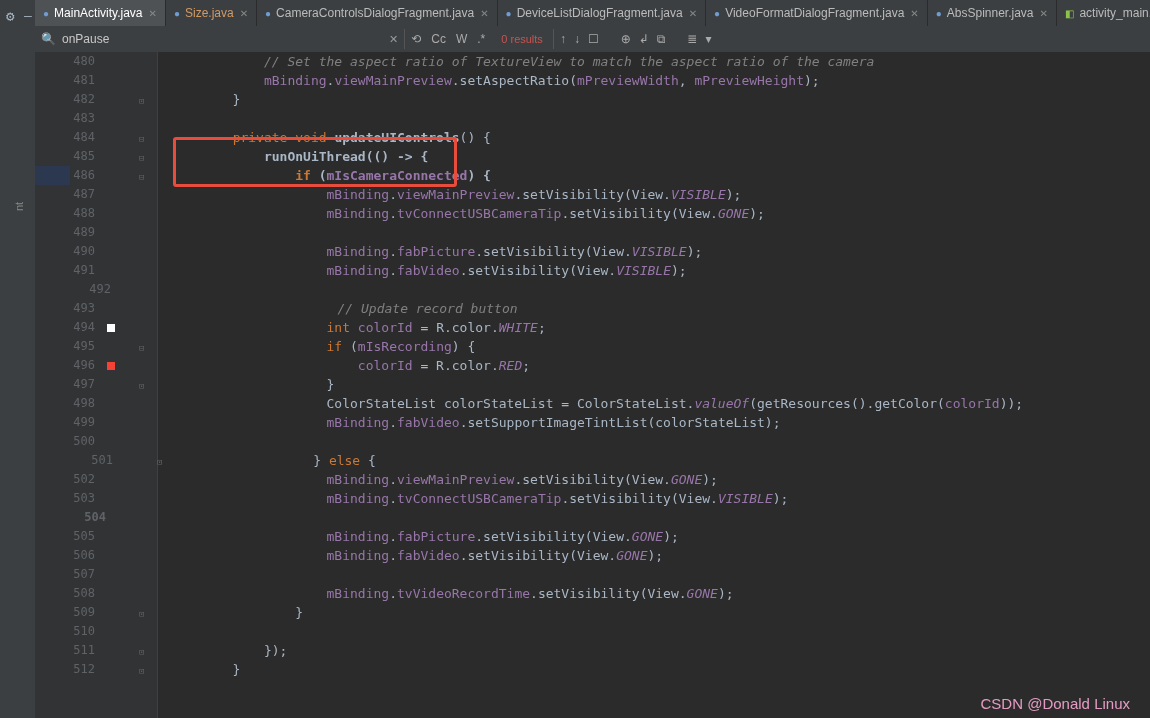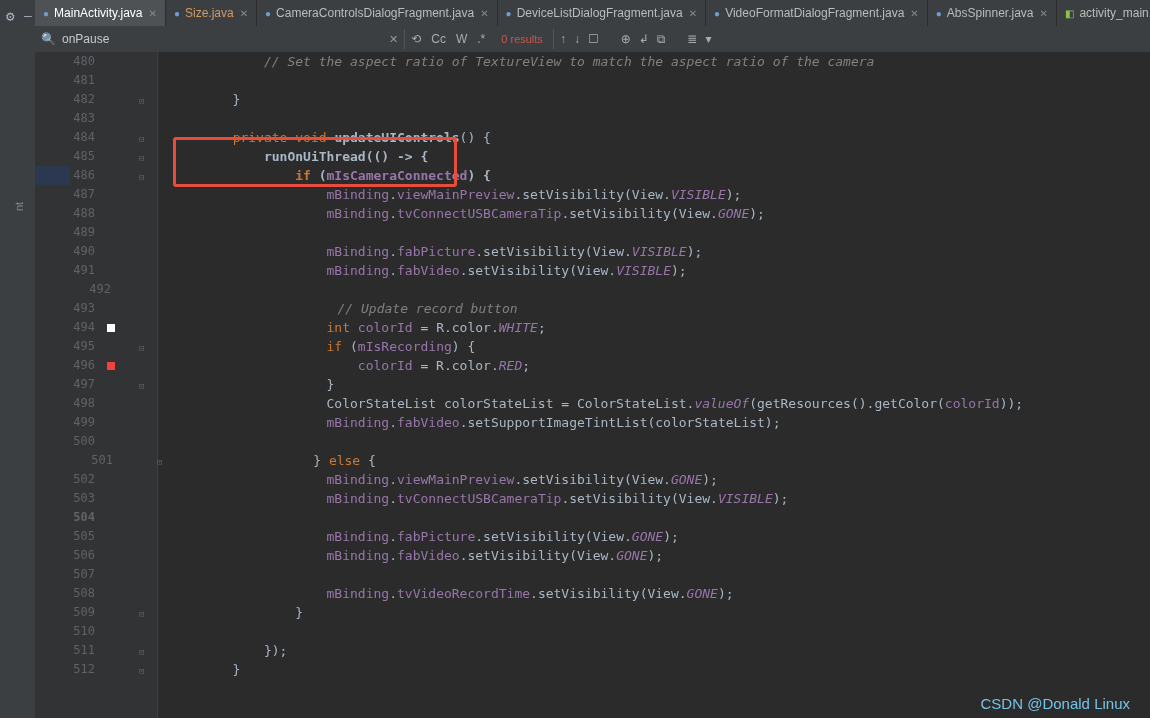--- a/index.html
+++ b/index.html
@@ -31,21 +31,21 @@
   .line-num { width:50px; text-align:right; color:#606366; padding-right:8px; font-size:12px; }
   .code { white-space:pre; font-size:13px; }
   .kw { color:#cc7832; }
   .fld { color:#9876aa; }
   .mtd { color:#a9b7c6; }
   .cmt { color:#808080; font-style:italic; }
   .const { color:#9876aa; font-style:italic; }
   .pun { color:#a9b7c6; }
   .bold { font-weight:bold; }
   .red-box { position:absolute; border:3px solid #e74c3c; border-radius:3px; pointer-events:none; }
-  .watermark { position:absolute; bottom:6px; right:20px; color:#7dd3fc; font-family:sans-serif; font-size:15px; opacity:0.9; }
+  .watermark { position:absolute; bottom:6px; right:20px; color:#f9a8d4; font-family:sans-serif; font-size:15px; opacity:0.9; }
   .mark-white { display:inline-block; width:8px; height:8px; background:#fff; }
   .mark-red { display:inline-block; width:8px; height:8px; background:#f44336; }
   .fold-icon { color:#606366; font-size:9px; }
 </style>
 </head>
 <body>
 
 <div class="root">
 
   <div class="left-strip">
@@ -121,20 +121,21 @@
   <div class="editor-wrap">
     <div class="gutter"></div>
     <div class="gutter2"></div>
     <div id="code-lines" style="position:absolute; left:0; top:0; right:0;">
         <div class="line" style="position: absolute; top: 0px; left: 0px; right: 0px;">
           <div class="line-num" style="position: absolute; left: 0px; width: 60px;">480</div>
           <div class="code" style="position: absolute; left: 135px;"><span class="pun">            </span><span class="cmt">// Set the aspect ratio of TextureView to match the aspect ratio of the camera</span></div>
         </div>
         <div class="line" style="position: absolute; top: 19px; left: 0px; right: 16px;">
           <div class="line-num" style="position: absolute; left: 0px; width: 60px;">481</div>
+          <div class="code" style="position: absolute; left: 135px;"><span class="pun">            </span><span class="fld">mBinding</span><span class="pun">.</span><span class="fld">viewMainPreview</span><span class="pun">.setAspectRatio(</span><span class="fld">mPreviewWidth</span><span class="pun">, </span><span class="fld">mPreviewHeight</span><span class="pun">);</span></div>
         </div>
         <div class="line" style="position: absolute; top: 38px; left: 0px; right: 0px;">
           <div class="line-num" style="position: absolute; left: 0px; width: 60px;">482</div>
           <span class="fold-icon" style="position: absolute; left: 104px; top: 2px;">⊡</span>
           <div class="code" style="position: absolute; left: 135px;"><span class="pun">        }</span></div>
         </div>
         <div class="line" style="position: absolute; top: 57px; left: 0px; right: 0px;">
           <div class="line-num" style="position: absolute; left: 0px; width: 60px;">483</div>
           <div class="code" style="position: absolute; left: 135px;"></div>
         </div>
@@ -220,21 +221,21 @@
           <div class="code" style="position: absolute; left: 135px;"><span class="pun">                } </span><span class="kw">else </span><span class="pun">{</span></div>
         </div>
         <div class="line" style="position: absolute; top: 418px; left: 0px; right: 0px;">
           <div class="line-num" style="position: absolute; left: 0px; width: 60px;">502</div>
           <div class="code" style="position: absolute; left: 135px;"><span class="pun">                    </span><span class="fld">mBinding</span><span class="pun">.</span><span class="fld">viewMainPreview</span><span class="pun">.setVisibility(View.</span><span class="const">GONE</span><span class="pun">);</span></div>
         </div>
         <div class="line" style="position: absolute; top: 437px; left: 0px; right: 0px;">
           <div class="line-num" style="position: absolute; left: 0px; width: 60px;">503</div>
           <div class="code" style="position: absolute; left: 135px;"><span class="pun">                    </span><span class="fld">mBinding</span><span class="pun">.</span><span class="fld">tvConnectUSBCameraTip</span><span class="pun">.setVisibility(View.</span><span class="const">VISIBLE</span><span class="pun">);</span></div>
         </div>
-        <div class="line" style="position: absolute; top: 456px; left: 0px; right: 0px; font-weight: bold;">
+        <div class="line" style="position: absolute; top: 456px; left: 11px; right: 0px; font-weight: bold;">
           <div class="line-num" style="position: absolute; left: 0px; width: 60px;">504</div>
           <div class="code" style="position: absolute; left: 135px;"></div>
         </div>
         <div class="line" style="position: absolute; top: 475px; left: 0px; right: 0px;">
           <div class="line-num" style="position: absolute; left: 0px; width: 60px;">505</div>
           <div class="code" style="position: absolute; left: 135px;"><span class="pun">                    </span><span class="fld">mBinding</span><span class="pun">.</span><span class="fld">fabPicture</span><span class="pun">.setVisibility(View.</span><span class="const">GONE</span><span class="pun">);</span></div>
         </div>
         <div class="line" style="position: absolute; top: 494px; left: 0px; right: 0px;">
           <div class="line-num" style="position: absolute; left: 0px; width: 60px;">506</div>
           <div class="code" style="position: absolute; left: 135px;"><span class="pun">                    </span><span class="fld">mBinding</span><span class="pun">.</span><span class="fld">fabVideo</span><span class="pun">.setVisibility(View.</span><span class="const">GONE</span><span class="pun">);</span></div>

